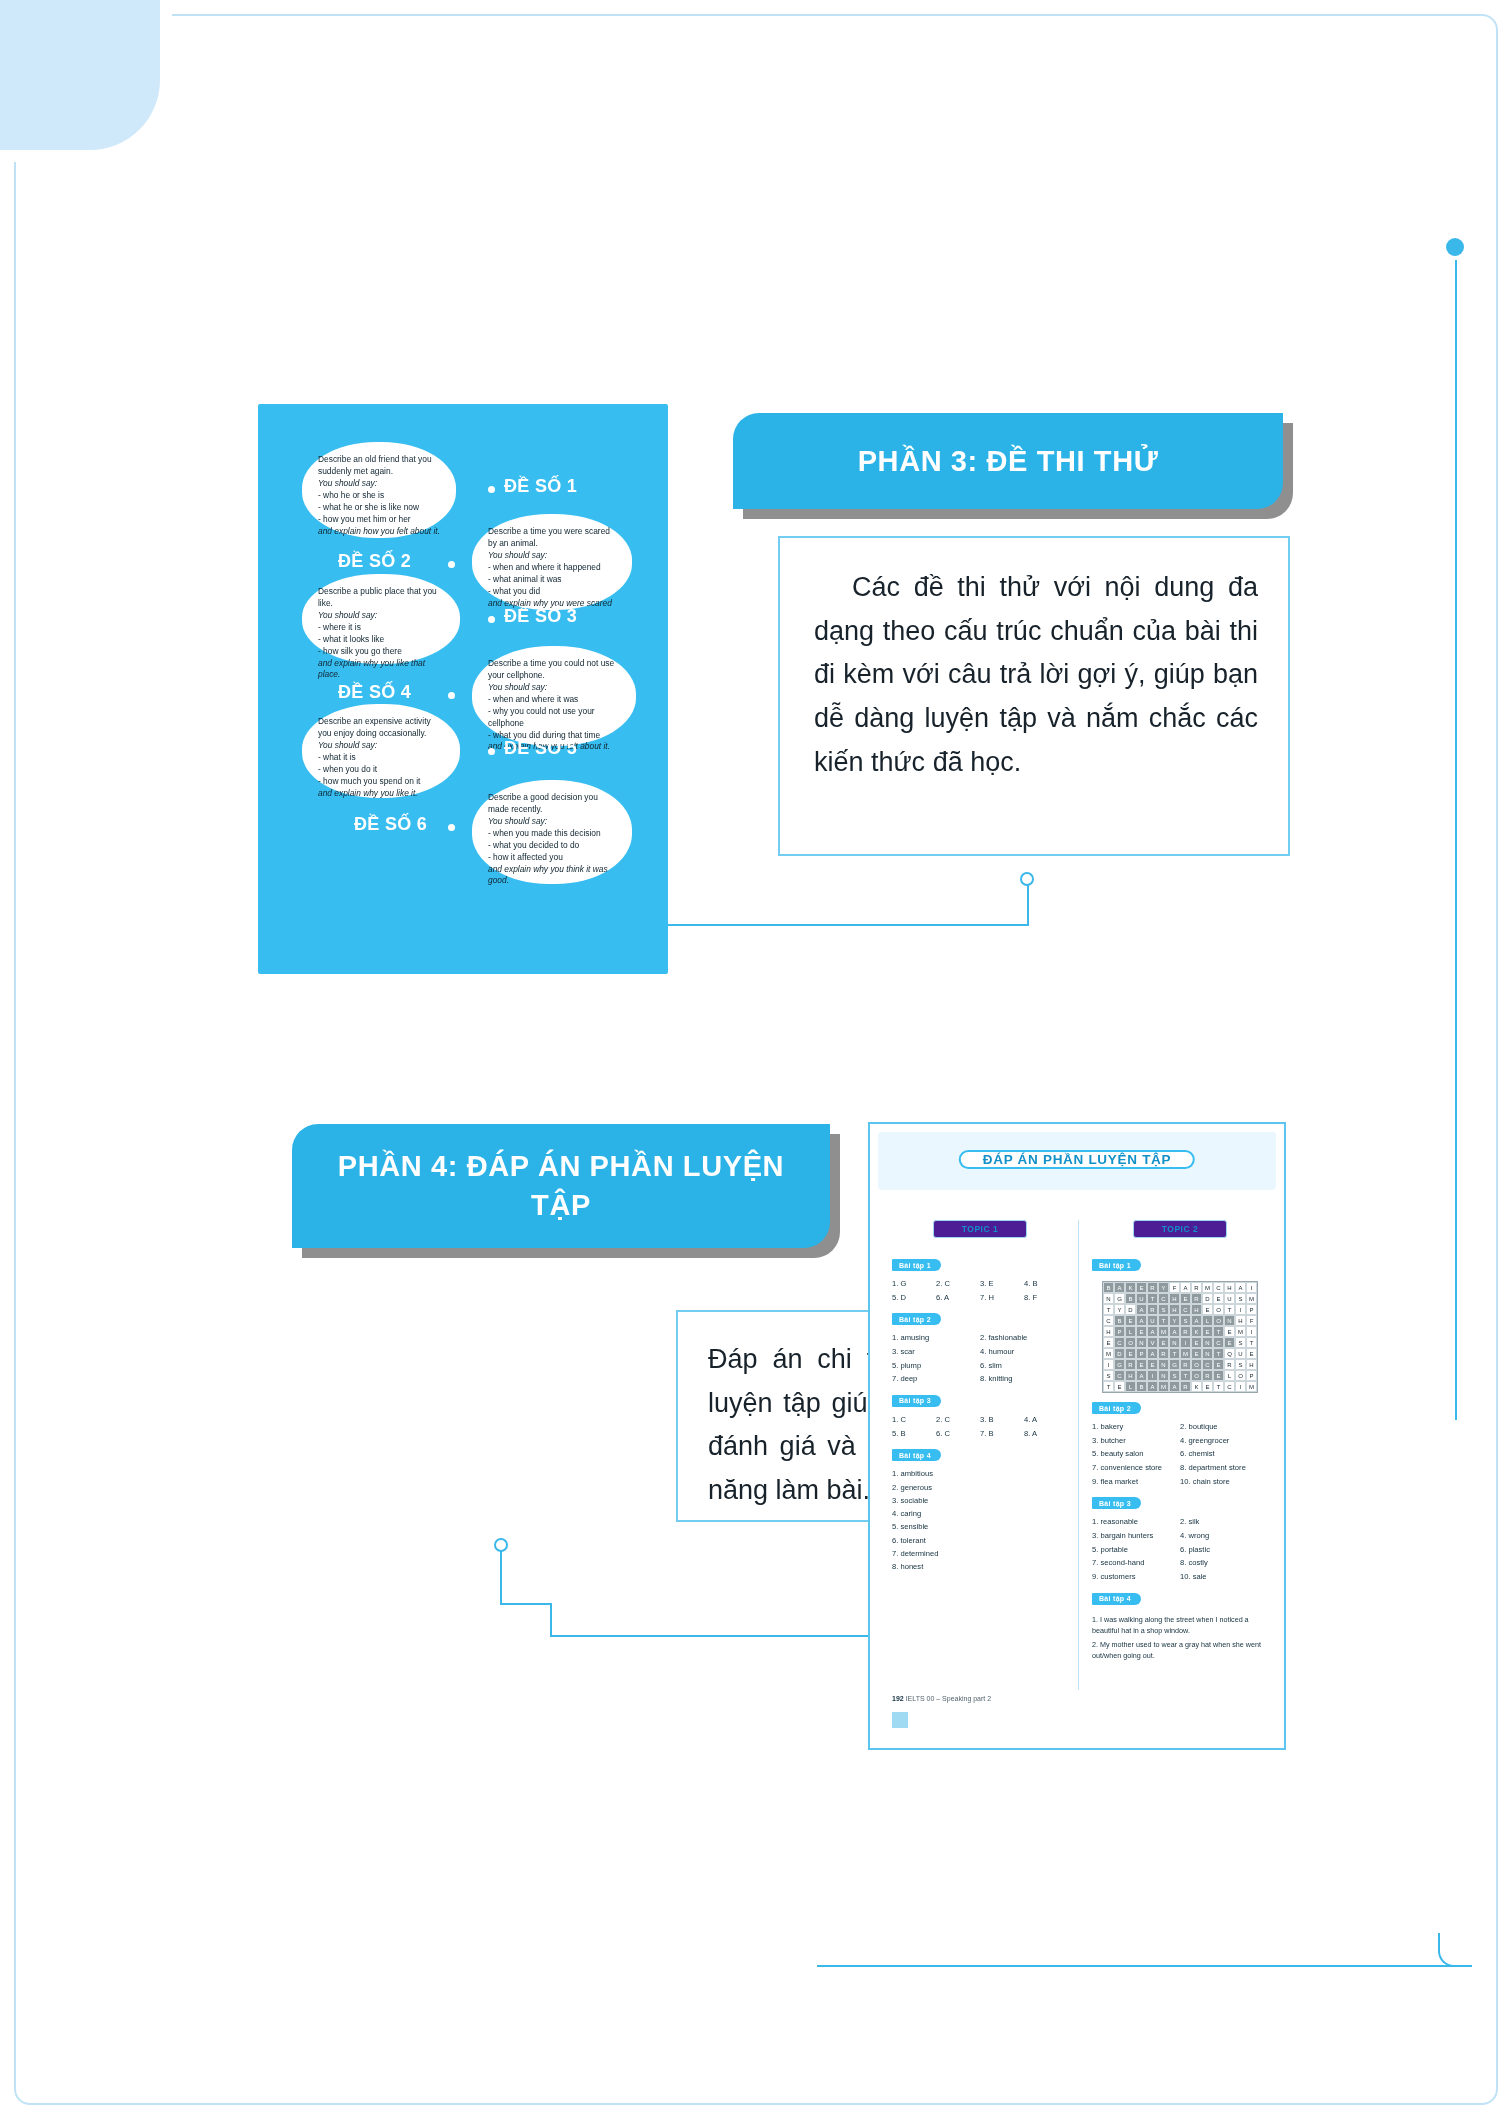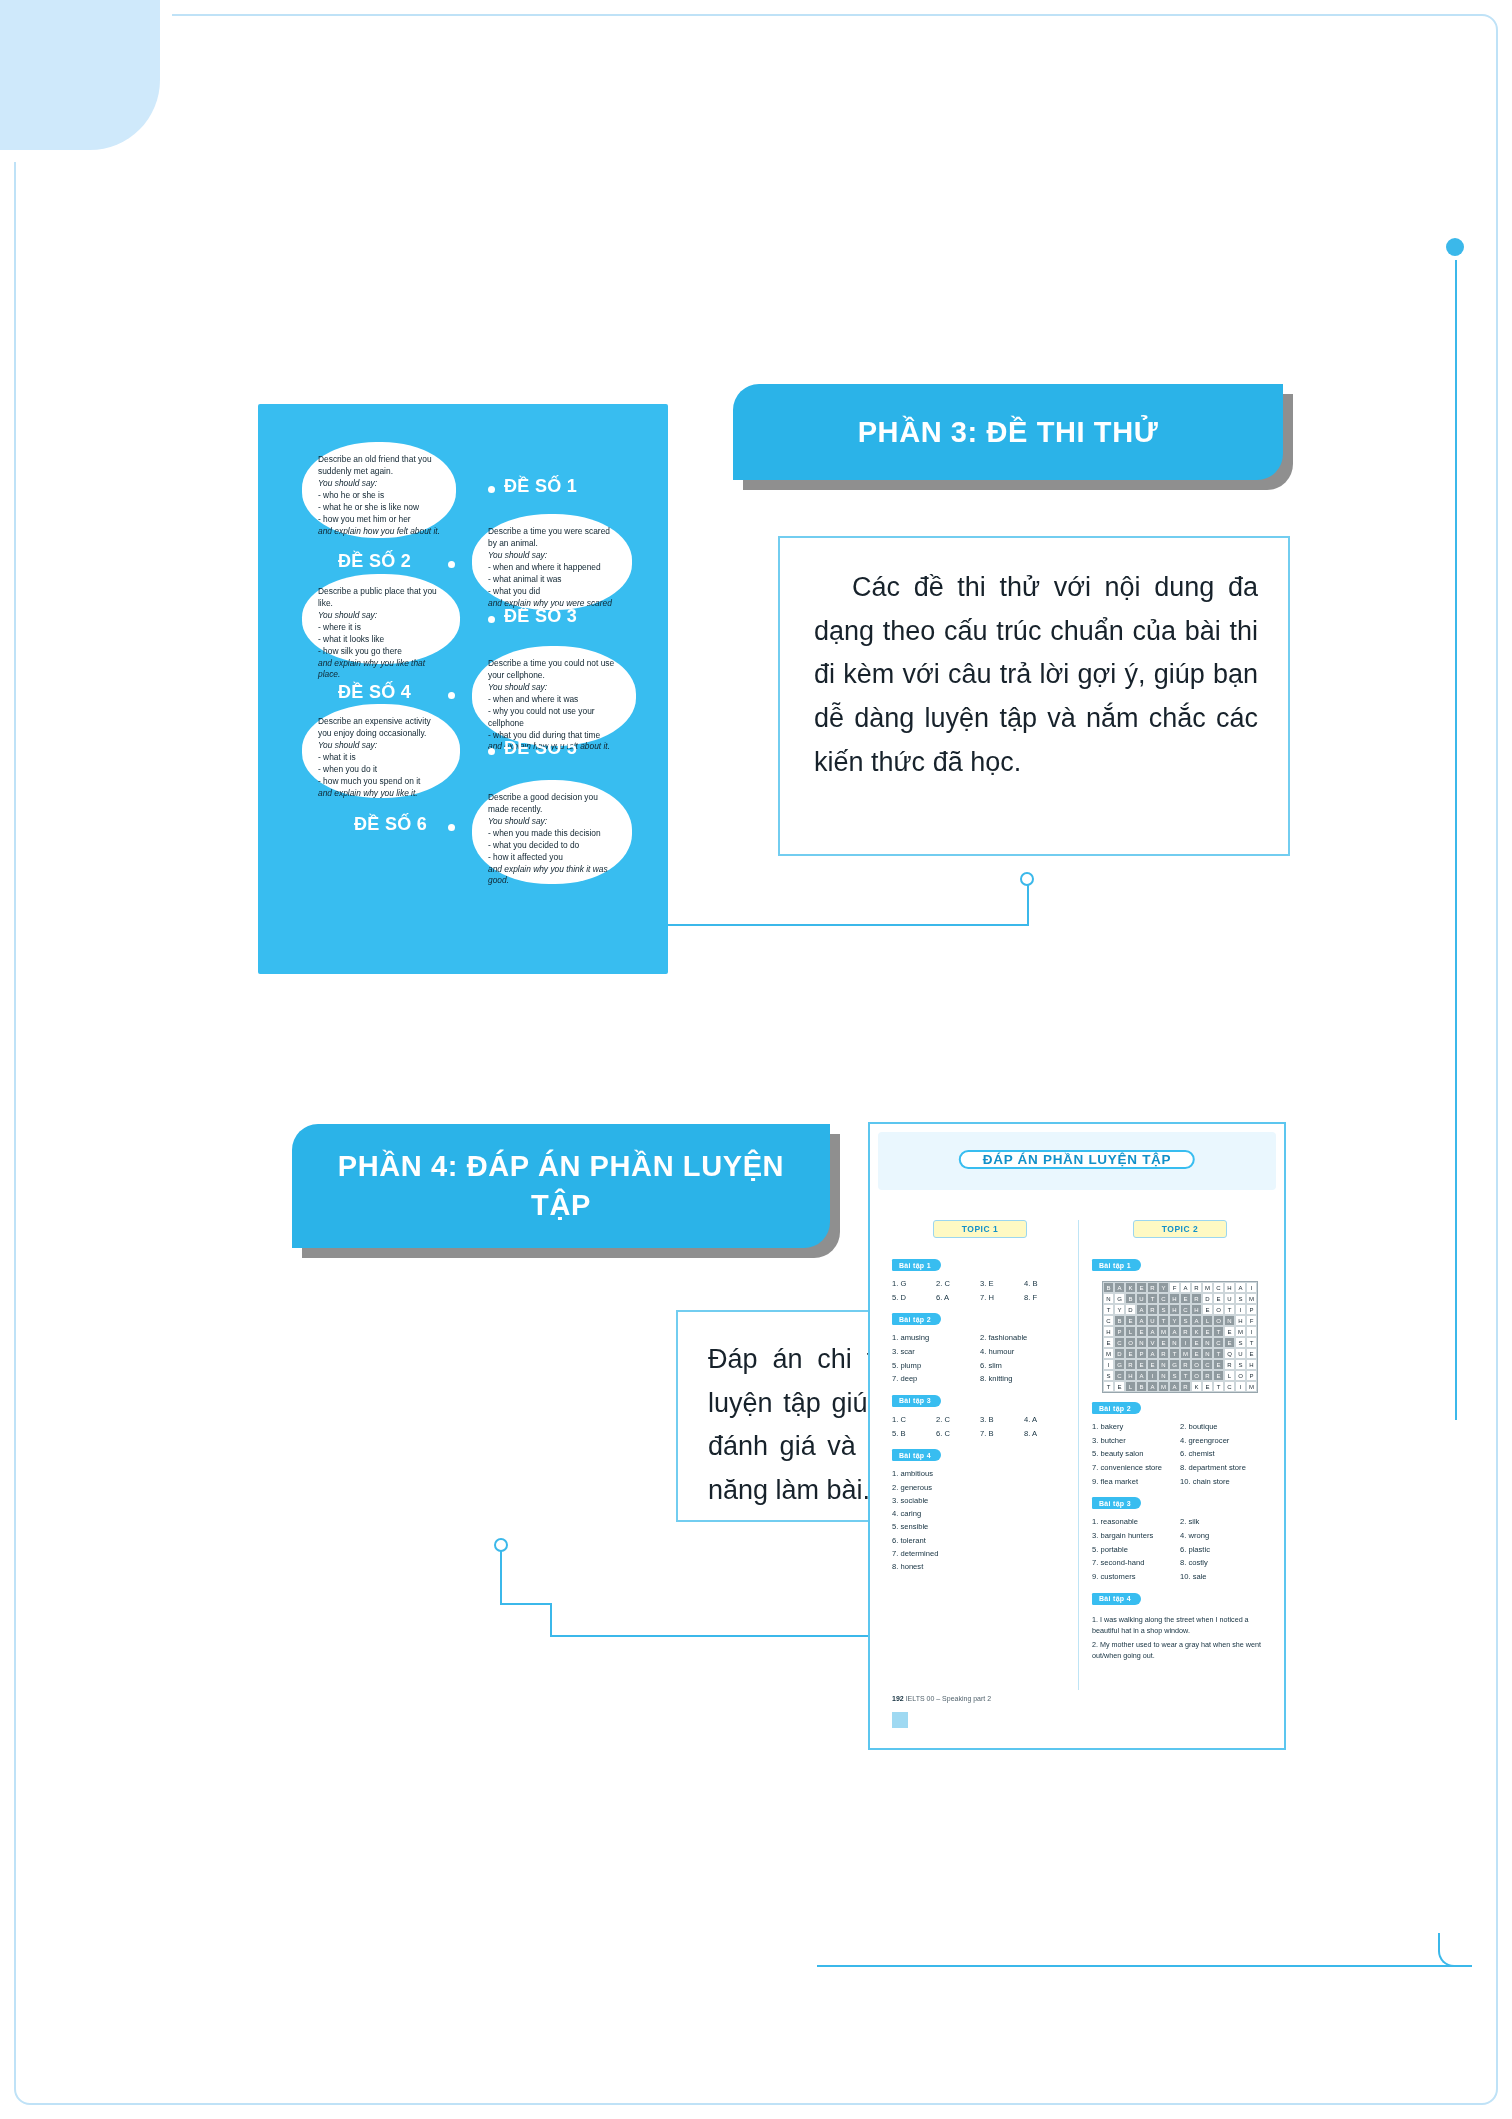--- a/index.html
+++ b/index.html
@@ -53,21 +53,21 @@
     position:absolute;
     background:#2bb3e8;
     color:#ffffff;
     font-weight:bold;
     letter-spacing:.6px;
     display:flex;align-items:center;justify-content:center;
     text-align:center;
     box-shadow:10px 10px 0 0 #8f8f8f;
   }
   .ribbon.s3{
-    left:733px;top:384px;width:550px;height:96px;
+    left:733px;top:413px;width:550px;height:96px;
     border-top-left-radius:26px;border-bottom-right-radius:26px;
     font-size:29px;
   }
   .ribbon.s4{
     left:292px;top:1124px;width:538px;height:124px;
     border-top-left-radius:26px;border-bottom-right-radius:26px;
     font-size:29px;
     line-height:1.35;
     padding:0 30px;box-sizing:border-box;
   }
@@ -150,21 +150,21 @@
   .col{
     position:absolute;top:96px;width:176px;
   }
   .col.left{left:22px;}
   .col.right{left:222px;}
   .col-div{
     position:absolute;left:208px;top:96px;width:1px;height:470px;background:#bfe4f5;
   }
   .topic-pill{
     margin:0 auto 12px auto;width:92px;
-    background:#fef9c3;border:1px solid #9ad6f0;border-radius:3px;
+    background:#4c1d95;border:1px solid #9ad6f0;border-radius:3px;
     color:#1290c8;font-size:8.5px;font-weight:bold;text-align:center;
     padding:3px 0;letter-spacing:.5px;
   }
   .task-tab{
     display:inline-block;background:#38bdf0;color:#fff;
     font-size:7px;font-weight:bold;padding:2.5px 10px 2.5px 7px;
     border-radius:2px 9px 9px 2px;margin:9px 0 6px 0;
     letter-spacing:.3px;
   }
   .ansrow{font-size:7.6px;color:#14303f;line-height:1.75;}

